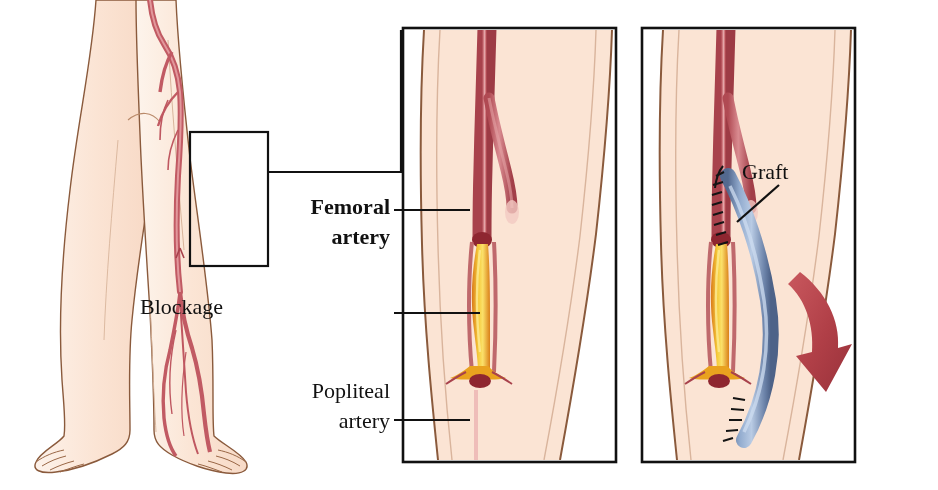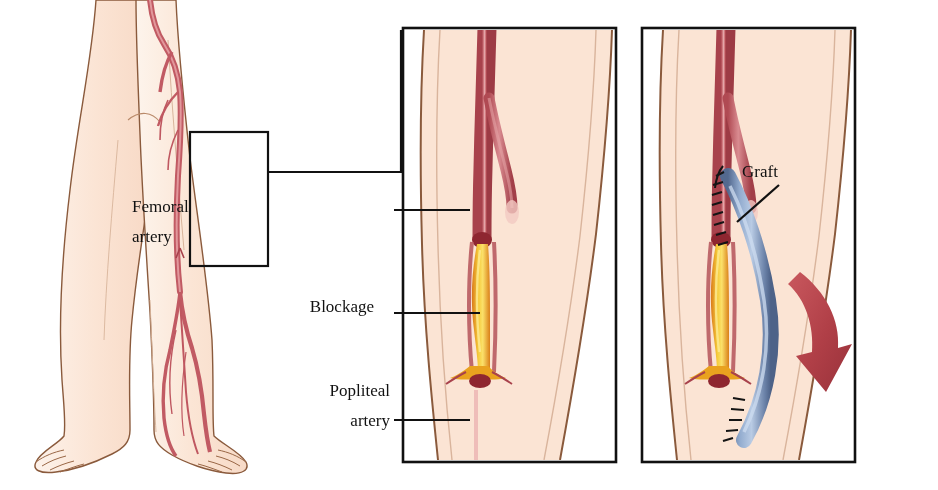--- a/index.html
+++ b/index.html
@@ -1,23 +1,23 @@
 <!DOCTYPE html>
 <html><head>
 <meta charset="utf-8">
 <style>
   html,body{margin:0;padding:0;background:#ffffff;}
   body{width:938px;height:490px;position:relative;overflow:hidden;
        font-family:"Liberation Serif",serif;}
   #stage{position:absolute;left:0;top:0;width:938px;height:490px;}
   svg.layer{position:absolute;left:0;top:0;width:938px;height:490px;}
   .label{position:absolute;color:#111111;font-family:"Liberation Serif",serif;
-         font-size:17px;line-height:30px;white-space:nowrap;}
-  #lbl-femoral{left:132px;top:192px;width:258px;}
-  #lbl-blockage{left:116px;top:292px;width:258px;text-align:right;}
+         font-size:22px;line-height:30px;white-space:nowrap;}
+  #lbl-femoral{left:132px;top:192px;width:258px;text-align:right;font-weight:bold;}
+  #lbl-blockage{left:140px;top:292px;width:258px;text-align:left;}
   #lbl-popliteal{left:122px;top:360px;width:268px;text-align:right;margin-top:16px;}
   #lbl-graft{left:742px;top:157px;width:120px;text-align:left;}
 </style>
 </head>
 <body>
 
 <div id="stage">
 
   <svg class="layer" viewBox="0 0 938 490">
     <defs>

